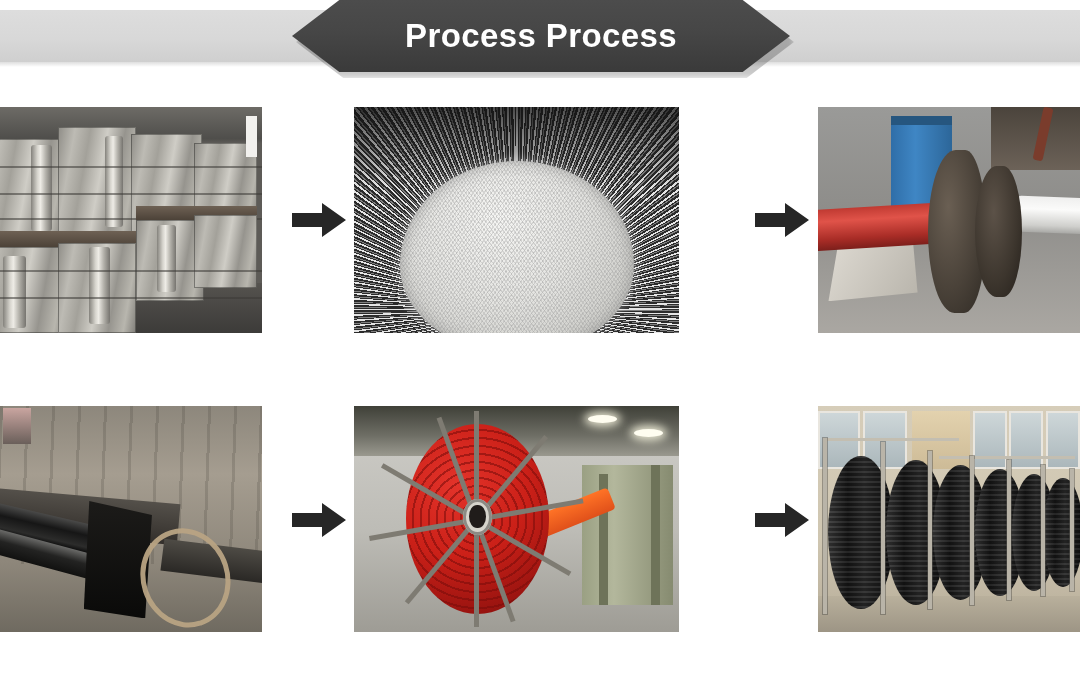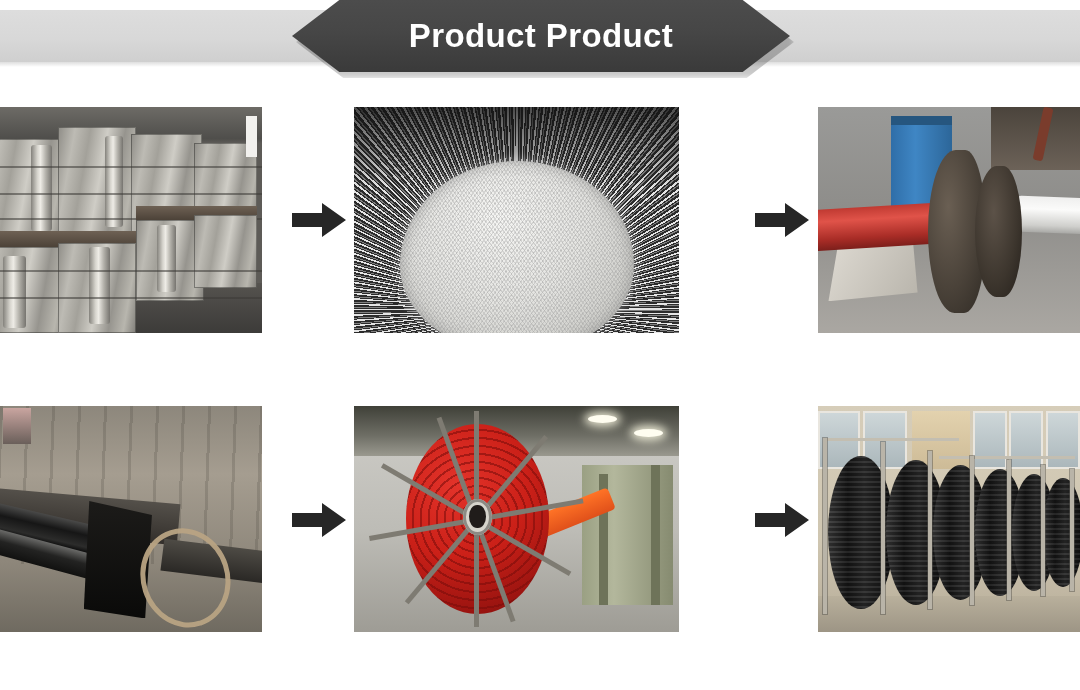--- a/index.html
+++ b/index.html
@@ -331,21 +331,21 @@
   }
 </style>
 </head>
 <body>
 
 <div id="header-banner">
   <div id="header-strip"></div>
   <div id="header-strip-shadow"></div>
   <div id="header-hex-shadow"></div>
   <div id="header-hex">
-    <span id="header-title">Product Product</span>
+    <span id="header-title">Process Process</span>
   </div>
 </div>
 
 <div class="step-cell" style="left:0px; top:107px;">
   <div class="step-photo" style="left:0px; top:0px; width:262px; height:226px;">
     <div class="ph p1-bg"></div>
     <div class="p1-floor"></div>
 
     <div class="p1-stack" style="left:-6%; top:14%; width:30%; height:44%;"></div>
     <div class="p1-stack" style="left:22%; top:9%; width:30%; height:48%;"></div>

